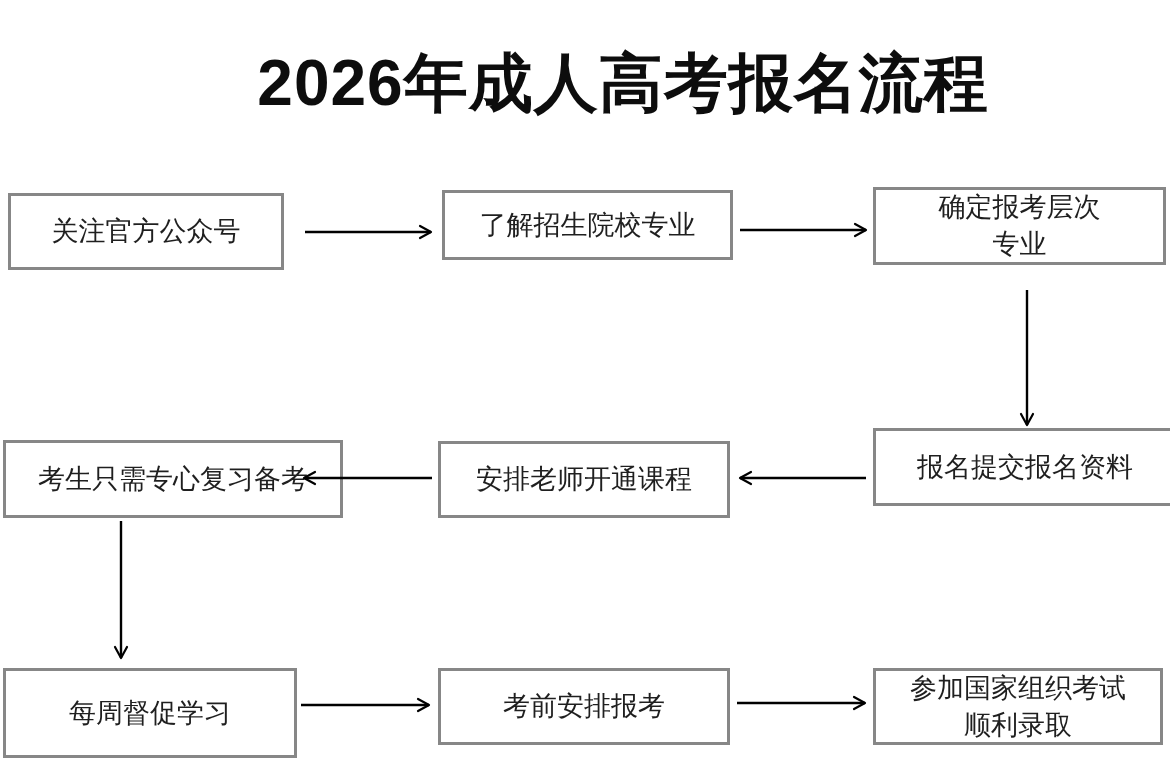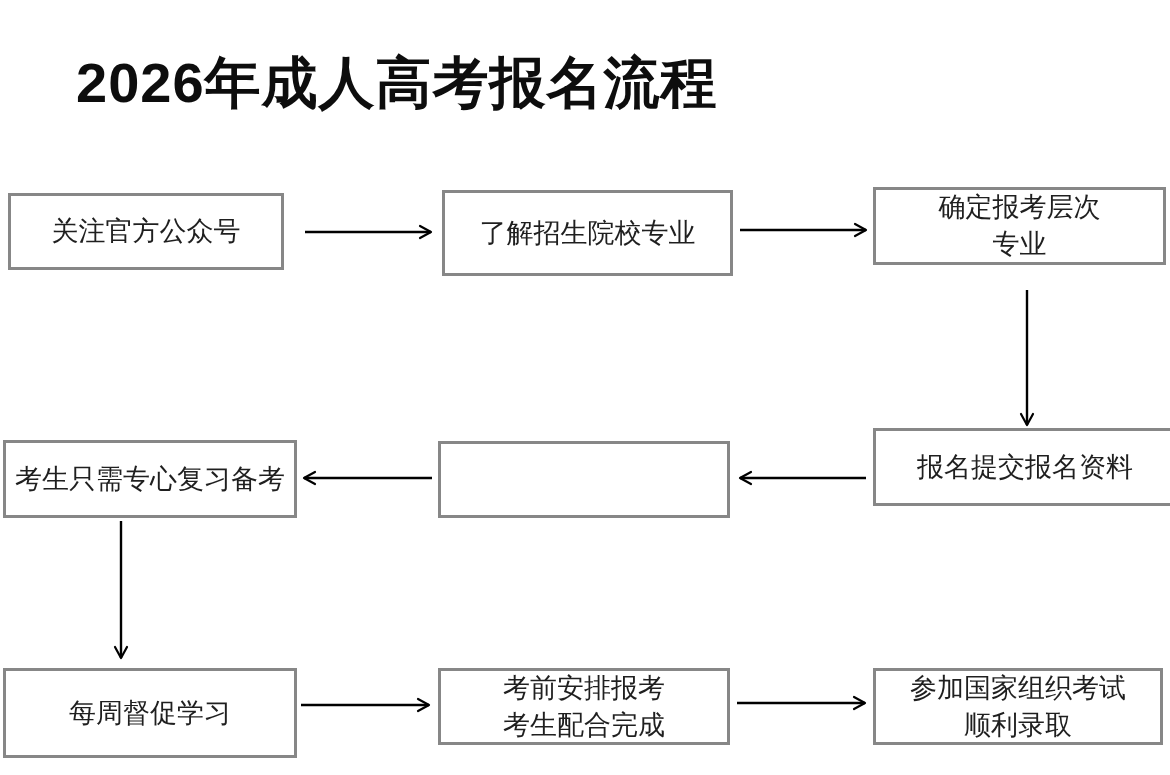--- a/index.html
+++ b/index.html
@@ -15,22 +15,22 @@
     position: relative;
     width: 1170px;
     height: 775px;
     background: #ffffff;
   }
   .title {
     position: absolute;
     left: 76px;
     top: 28px;
     width: 1094px;
-    text-align: left;
-    font-size: 56px;
+    text-align: center;
+    font-size: 64px;
     font-weight: 900;
     color: #0d0d0d;
     letter-spacing: 1px;
     line-height: 110px;
     white-space: nowrap;
   }
   .node {
     position: absolute;
     box-sizing: border-box;
     border: 3px solid #878787;
@@ -61,47 +61,47 @@
 <body>
 
 <div class="canvas">
 
   <div class="title">2026年成人高考报名流程</div>
 
   <div class="node" style="left:8px;top:193px;width:276px;height:77px">
     <div class="nline">关注官方公众号</div>
   </div>
 
-  <div class="node" style="left:442px;top:190px;width:291px;height:86px">
+  <div class="node" style="left:442px;top:190px;width:291px;height:70px">
     <div class="nline">了解招生院校专业</div>
   </div>
 
   <div class="node" style="left:873px;top:187px;width:293px;height:78px">
     <div class="nline">确定报考层次</div>
     <div class="nline">专业</div>
   </div>
 
   <div class="node" style="left:873px;top:428px;width:304px;height:78px">
     <div class="nline">报名提交报名资料</div>
   </div>
 
   <div class="node" style="left:438px;top:441px;width:292px;height:77px">
+    <div class="nline">安排老师开通课程</div>
   </div>
 
-  <div class="node" style="left:3px;top:440px;width:294px;height:78px">
+  <div class="node" style="left:3px;top:440px;width:340px;height:78px">
     <div class="nline">考生只需专心复习备考</div>
   </div>
 
   <div class="node" style="left:3px;top:668px;width:294px;height:90px">
     <div class="nline">每周督促学习</div>
   </div>
 
   <div class="node" style="left:438px;top:668px;width:292px;height:77px">
     <div class="nline">考前安排报考</div>
-    <div class="nline">考生配合完成</div>
   </div>
 
   <div class="node" style="left:873px;top:668px;width:290px;height:77px">
     <div class="nline">参加国家组织考试</div>
     <div class="nline">顺利录取</div>
   </div>
 
   <svg class="arrow-layer" width="1170" height="775" viewBox="0 0 1170 775" xmlns="http://www.w3.org/2000/svg">
     <defs>
       <marker id="ah" markerUnits="userSpaceOnUse" markerWidth="18" markerHeight="18" refX="13" refY="8" orient="auto">

